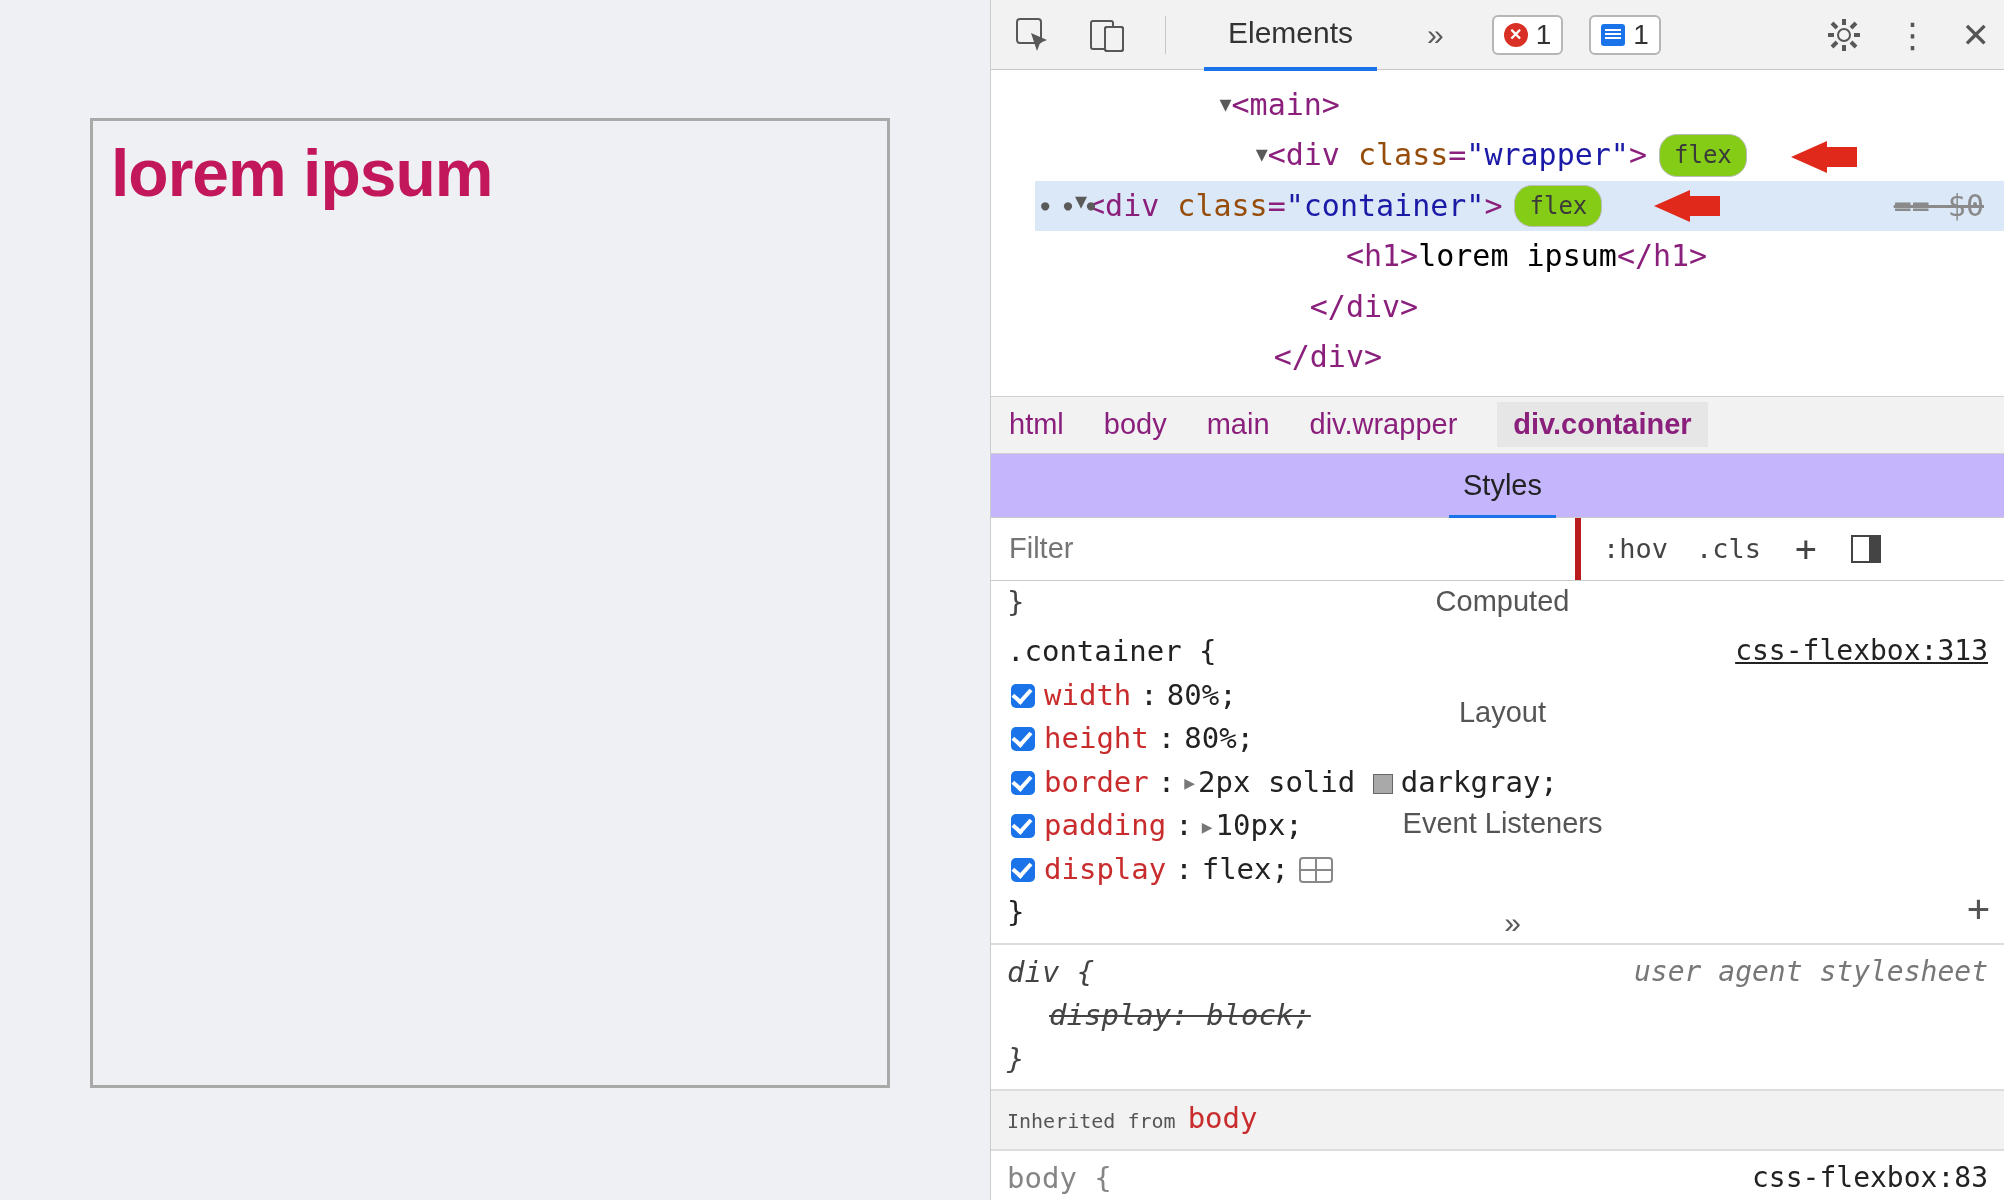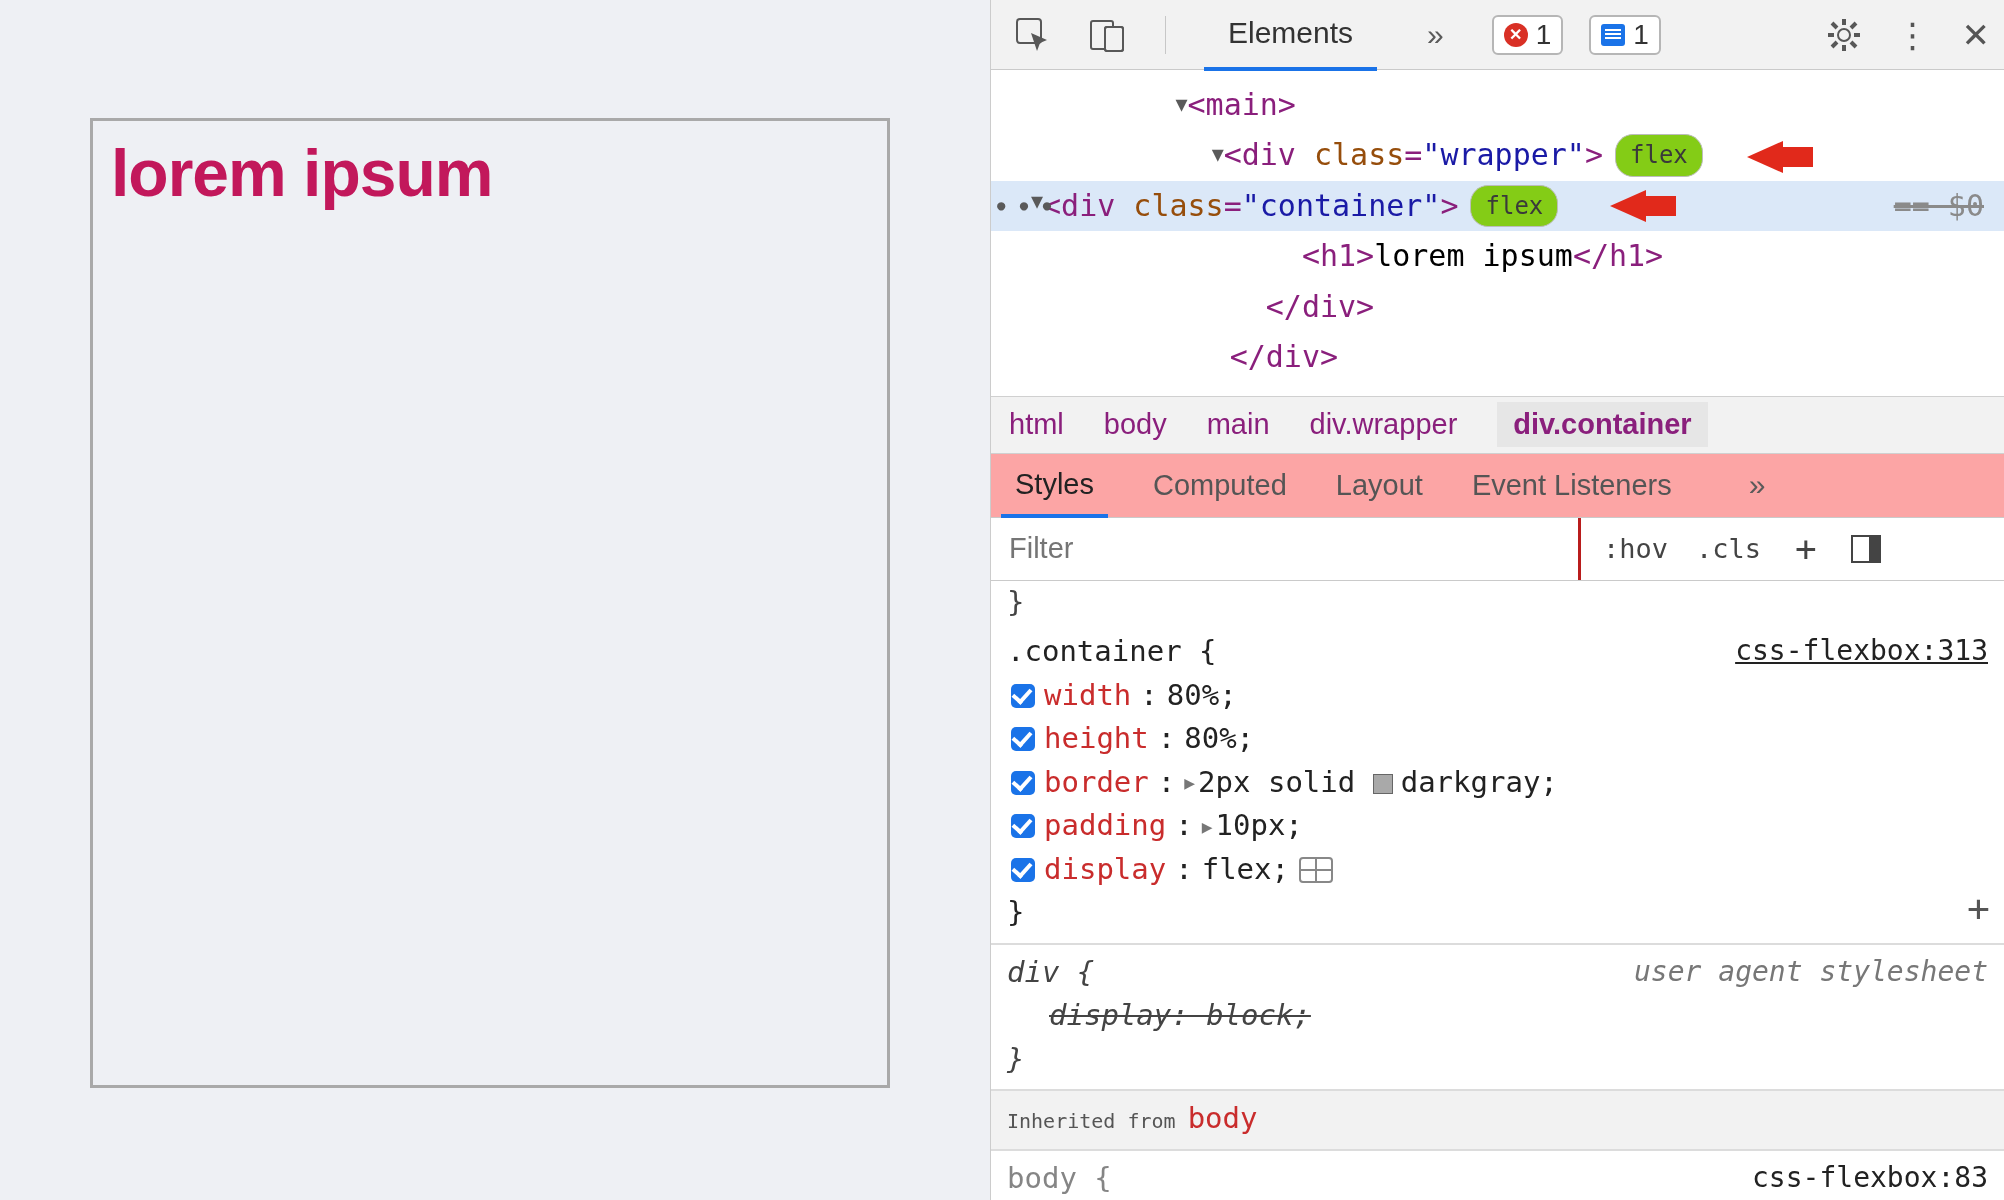--- a/index.html
+++ b/index.html
@@ -118,20 +118,21 @@
     gap: 32px;
   }
 
   
   .dom-tree {
     padding: 10px 0 14px;
     font-family: Menlo, Consolas, monospace;
     font-size: 30px;
     line-height: 1.68;
     position: relative;
+    margin-left: 44px;
   }
   .dom-line {
     white-space: pre;
     padding-left: 40px;
   }
   .arrow-tri {
     color: #5a5a5a;
     display: inline-block;
     font-size: 20px;
     transform: translateY(-4px);
@@ -205,43 +206,44 @@
 
   
   .subtabs {
     display: flex;
     align-items: center;
     height: 64px;
     border-bottom: 1px solid #cacaca;
     font-size: 29px;
     color: #555;
     padding-left: 10px;
-    gap: 41px;
-    background: #fca5a5;
+    gap: 54px;
+    background: #c4b5fd;
+    flex-direction: column;
   }
   .subtab-active {
     color: #222;
     padding: 15px 14px 13px;
     border-bottom: 4px solid #1a73e8;
   }
   .subtab { padding: 12px 4px; }
   .sub-chev { margin-left: 4px; padding-right: 18px; }
 
   
   .filter-row {
     display: flex;
     align-items: center;
     height: 64px;
     border-bottom: 1px solid #cacaca;
   }
   .filter-input {
     flex: 0 0 590px;
     height: 100%;
     border: none;
-    border-right: 3px solid #b91c1c;
+    border-right: 6px solid #b91c1c;
     padding: 0 18px;
     font-size: 29px;
     color: #888;
     font-family: inherit;
     outline: none;
   }
   .filter-actions {
     display: flex;
     align-items: center;
     gap: 28px;

